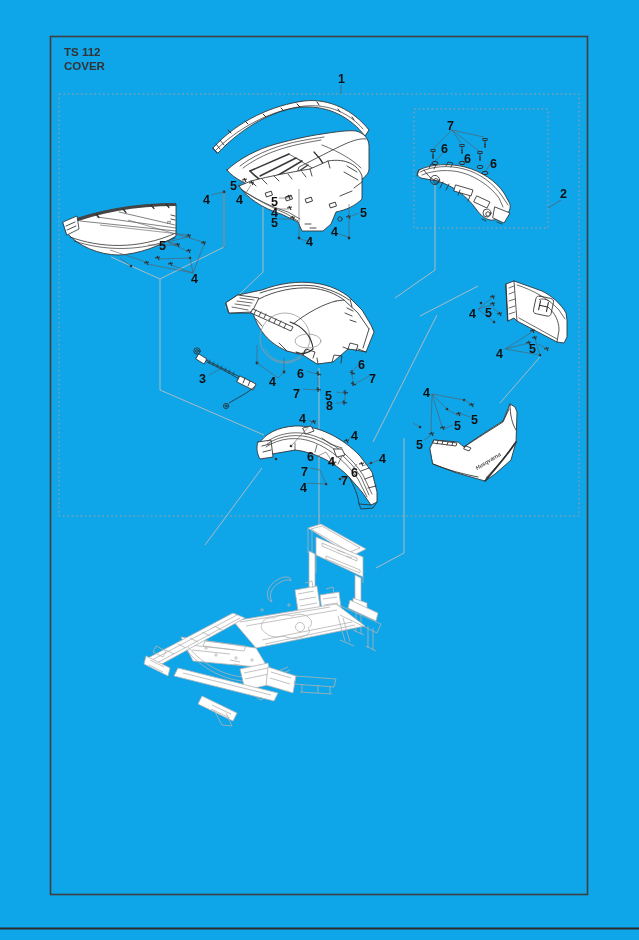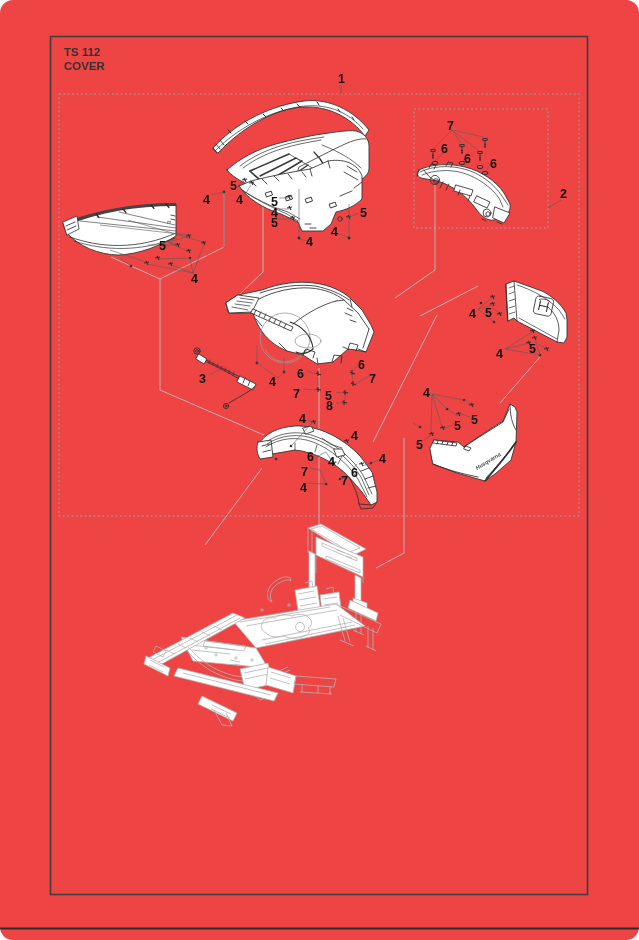--- a/index.html
+++ b/index.html
@@ -1,16 +1,16 @@
 <!DOCTYPE html>
 <html><head>
 <meta charset="utf-8">
 <style>
 html,body{margin:0;padding:0;background:#fff;}
-#page{position:relative;width:639px;height:940px;background:#ef4444;overflow:hidden;border-radius:13px;}
+#page{position:relative;width:639px;height:940px;background:#0ea5e9;overflow:hidden;}
 svg{position:absolute;top:0;left:0;}
 text{font-family:"Liberation Sans",sans-serif;}
 .lbl{font-weight:bold;font-size:12.5px;fill:#111;}
 </style>
 </head>
 <body>
 <div id="page">
 <svg width="639" height="940" viewBox="0 0 639 940">
 
 <rect x="50.5" y="36.5" width="537" height="858" fill="none" stroke="#3f3f3f" stroke-width="1.6"></rect>

